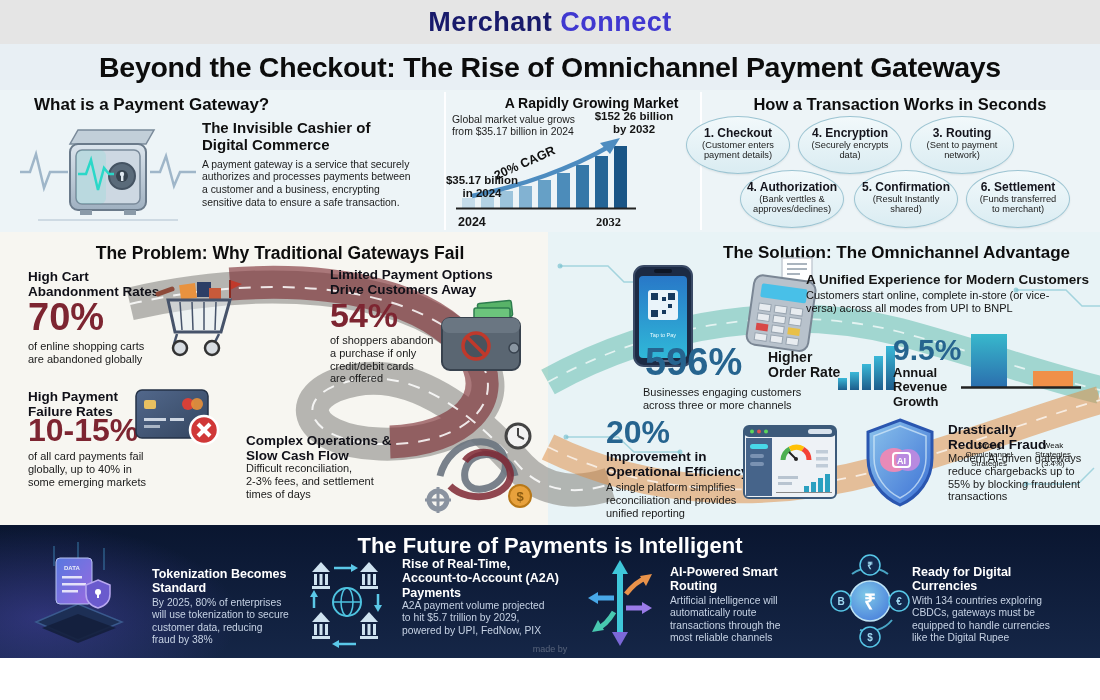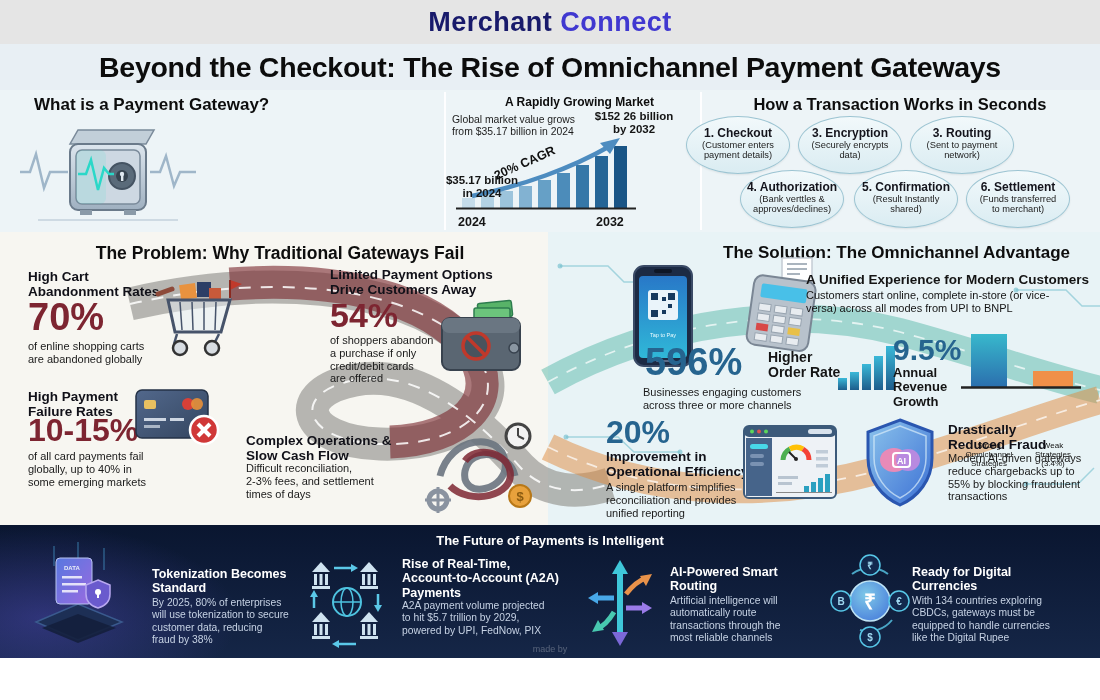--- a/index.html
+++ b/index.html
@@ -18,28 +18,28 @@
 
   
   #top-row { left:0; top:90px; width:1100px; height:142px; background:#edf4f7; }
   .colsep { top:92px; width:2px; height:138px; background:rgba(255,255,255,.9); }
   .h2 { font-weight:bold; color:#0d0d0d; }
   #gw-h2 { left:34px; top:95px; font-size:17px; }
   #gw-text { left:202px; top:120px; width:238px; }
   #gw-text h3 { font-size:15px; line-height:1.12; color:#101010; }
   #gw-text p { font-size:10.4px; line-height:1.22; margin-top:5px; color:#1c1c1c; }
 
-  #mkt-h2 { left:452px; top:95px; width:255px; text-align:center; font-size:12px; }
+  #mkt-h2 { left:464px; top:95px; width:255px; text-align:center; font-size:14px; }
   #mkt-sub { left:452px; top:114px; width:155px; font-size:10.4px; line-height:1.2; color:#1c1c1c; }
   #mkt-end { left:578px; top:110px; width:112px; font-size:11.5px; font-weight:bold; text-align:center; line-height:1.15; }
   #mkt-start { left:438px; top:174px; width:88px; font-size:11.5px; font-weight:bold; text-align:center; line-height:1.15; z-index:3; }
   #mkt-chart { left:452px; top:138px; }
   #mkt-cagr { left:492px; top:156px; font-size:12.5px; font-weight:bold; transform:rotate(-24deg); color:#101010; z-index:3; }
   #mkt-x1 { left:458px; top:215px; font-size:12.5px; font-weight:bold; }
-  #mkt-x2 { left:596px; top:215px; font-size:12.5px; font-weight:bold; }
+  #mkt-x2 { left:596px; top:215px; font-size:12.5px; font-weight:bold;font-family:Liberation Serif, serif; }
 
   #tx-h2 { left:705px; top:95px; width:390px; text-align:center; font-size:16.5px; }
   .step { position:absolute; width:104px; height:58px; border-radius:50%; text-align:center; padding-top:9px;
           background:linear-gradient(180deg,#f2f9fb,#daecf2); border:1.5px solid #9cc4d2; box-shadow:0 1px 2px rgba(0,0,0,.08); }
   .step .st { font-size:12px; font-weight:bold; color:#14141c; }
   .step .sd { font-size:9.3px; line-height:1.12; color:#222; }
   #step1 { left:686px; top:116px; } #step2 { left:798px; top:116px; } #step3 { left:910px; top:116px; }
   #step4 { left:740px; top:170px; } #step5 { left:854px; top:170px; } #step6 { left:966px; top:170px; }
   #problem-half { left:0; top:232px; width:548px; height:293px; background:#f7f6f1; }
   #solution-half { left:548px; top:232px; width:552px; height:293px; background:#e8f3f6; }
@@ -84,21 +84,21 @@
   #phone-svg { left:632px; top:264px; }
   #phone-label { left:640px; top:332px; width:46px; text-align:center; font-size:5.5px; color:#eafcff; z-index:3; }
   #pos-svg { left:728px; top:256px; }
   #orderbars-svg { left:836px; top:344px; }
   #dash-svg { left:742px; top:424px; }
   #shield-svg { left:860px; top:416px; }
 
   
   #bottom-bar { left:0; top:525px; width:1100px; height:133px; background:linear-gradient(180deg,#0a1630,#152647); }
   #bottom-glow { left:0; top:525px; width:240px; height:133px; background:radial-gradient(ellipse at 18% 70%, rgba(96,84,214,.38), transparent 70%); }
-  #future-h2 { left:0; top:533px; width:1100px; text-align:center; font-size:13px; font-weight:bold; color:#fff; }
+  #future-h2 { left:0; top:533px; width:1100px; text-align:center; font-size:22px; font-weight:bold; color:#fff; }
   .ftitle { position:absolute; font-size:12.5px; font-weight:bold; line-height:1.15; color:#fff; }
   .fdesc { position:absolute; font-size:10.3px; line-height:1.2; color:#c6d2e4; }
   #f0-title { left:152px; top:567px; } #f0-desc { left:152px; top:597px; }
   #f1-title { left:402px; top:557px; } #f1-desc { left:402px; top:600px; }
   #f2-title { left:670px; top:565px; } #f2-desc { left:670px; top:595px; }
   #f3-title { left:912px; top:565px; } #f3-desc { left:912px; top:595px; }
   #ficon0 { left:26px; top:540px; } #ficon1 { left:304px; top:556px; }
   #ficon2 { left:582px; top:556px; } #ficon3 { left:828px; top:552px; }
   #footer-caption { left:0; top:644px; width:1100px; text-align:center; font-size:9px; color:rgba(255,255,255,.28); }
 </style>
@@ -136,20 +136,26 @@
   <circle cx="104" cy="66" r="13" fill="#5a6b7a" stroke="#455463" stroke-width="2"></circle>
   <circle cx="104" cy="66" r="6" fill="#36434f"></circle>
   <circle cx="104" cy="64" r="2.2" fill="#dfe8ef"></circle>
   <rect x="103" y="65" width="2.4" height="6" fill="#dfe8ef"></rect>
   <polyline points="60,64 68,64 73,50 80,80 86,58 91,64 96,64" fill="none" stroke="#2ad8c8" stroke-width="2.5"></polyline>
   <rect x="62" y="100" width="12" height="5" fill="#8a9aa8"></rect>
     <rect x="106" y="100" width="12" height="5" fill="#8a9aa8"></rect>
   <line x1="20" y1="110" x2="160" y2="110" stroke="#c3d2dc" stroke-width="1.5"></line>
 </svg>
 <div class="abs" id="gw-text">
+  <h3 class="pre">The Invisible Cashier of
+Digital Commerce</h3>
+  <p class="pre">A payment gateway is a service that securely
+authorizes and processes payments between
+a customer and a business, encrypting
+sensitive data to ensure a safe transaction.</p>
 </div>
 
 <div class="abs h2" id="mkt-h2">A Rapidly Growing Market</div>
 <div class="abs pre" id="mkt-sub">Global market value grows
 from $35.17 billion in 2024</div>
 <div class="abs pre" id="mkt-end">$152 26 billion
 by 2032</div>
 <div class="abs pre" id="mkt-start">$35.17 billion
 in 2024</div>
 <svg class="abs" id="mkt-chart" width="190" height="78" viewBox="0 0 190 78">
@@ -170,21 +176,21 @@
 <div class="abs" id="mkt-x1">2024</div>
 <div class="abs" id="mkt-x2">2032</div>
 
 <div class="abs h2" id="tx-h2">How a Transaction Works in Seconds</div>
 <div class="step" id="step1">
   <div class="st">1. Checkout</div>
   <div class="sd pre">(Customer enters
 payment details)</div>
 </div>
 <div class="step" id="step2">
-  <div class="st">3. Encryption</div>
+  <div class="st">4. Encryption</div>
   <div class="sd pre">(Securely encrypts
 data)</div>
 </div>
 <div class="step" id="step3">
   <div class="st">3. Routing</div>
   <div class="sd pre">(Sent to payment
 network)</div>
 </div>
 <div class="step" id="step4">
   <div class="st">4. Authorization</div>

